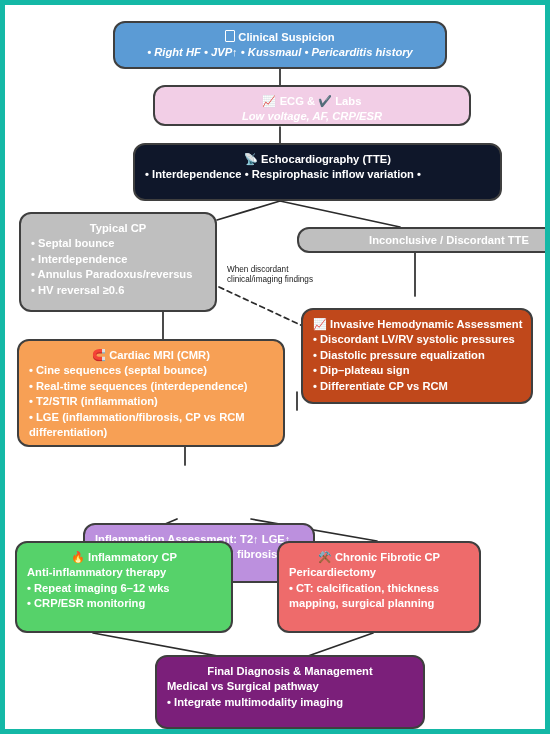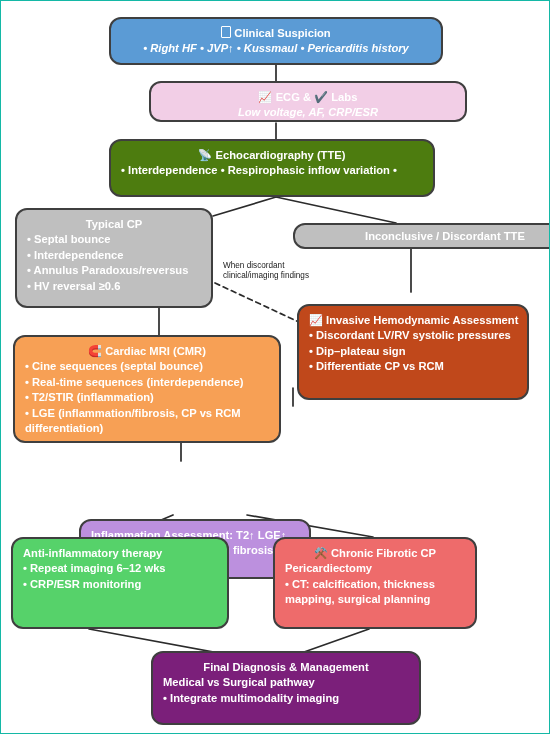--- a/index.html
+++ b/index.html
@@ -5,21 +5,21 @@
   html,body{margin:0;padding:0;background:#ffffff;}
   body{
     font-family:"Liberation Sans","DejaVu Sans",sans-serif;
     -webkit-font-smoothing:antialiased;
   }
   #canvas{
     position:relative;
     width:550px;
     height:734px;
     background:#ffffff;
-    border:1px solid #14b8a6;
+    border:5px solid #14b8a6;
     box-sizing:border-box;
     overflow:hidden;
   }
   svg#edges{
     position:absolute;
     left:0;top:0;
     width:550px;height:734px;
     pointer-events:none;
   }
   .node{
@@ -54,21 +54,21 @@
     width:8px;height:10px;
     border:1.4px solid #ffffff;
     border-radius:1px;
     vertical-align:-1px;
     margin-right:3px;
   }
 
   
   #n-clinical      { left:108px; top:16px;  width:334px; height:48px;  background:#5B9BD5; }
   #n-ecg           { left:116px; top:80px;  width:318px; height:41px;  background:#F2CEE6;margin-left:32px; }
-  #n-echo          { left:108px; top:138px; width:326px; height:58px;  background:#4d7c0f; }
+  #n-echo          { left:128px; top:138px; width:369px; height:58px;  background:#0f172a; }
   #n-typical       { left:14px;  top:207px; width:198px; height:100px; background:#BFBFBF; }
   #n-inconclusive  { left:292px; top:222px; width:271px; height:26px;  background:#BFBFBF;padding-left:43px; }
   #n-invasive      { left:296px; top:291px; width:232px; height:96px;  background:#C0481B;margin-top:12px; }
   #n-cmr           { left:12px;  top:334px; width:268px; height:108px; background:#F7A055; }
   #n-inflam-assess { left:78px;  top:472px; width:232px; height:60px;  background:#BC90DE;margin-top:46px; }
   #n-inflammatory  { left:10px;  top:536px; width:218px; height:92px;  background:#56D26A; }
   #n-fibrotic      { left:272px; top:536px; width:204px; height:92px;  background:#EE6B6B; }
   #n-final         { left:150px; top:650px; width:270px; height:74px;  background:#7B1F7A; }
 
   #n-ecg .title, #n-ecg .line{ text-align:center; }
@@ -152,39 +152,41 @@
     <span class="line">• HV reversal ≥0.6</span>
   </div>
 
   <div class="node" id="n-inconclusive">
     <span class="title">Inconclusive / Discordant TTE</span>
   </div>
 
   <div class="node" id="n-invasive">
     <span class="title"><span class="ico">📈</span> <span>Invasive Hemodynamic Assessment</span></span>
     <span class="line">• Discordant LV/RV systolic pressures</span>
+    <span class="line">• Diastolic pressure equalization</span>
     <span class="line">• Dip–plateau sign</span>
     <span class="line">• Differentiate CP vs RCM</span>
   </div>
 
   <div class="node" id="n-cmr">
     <span class="title"><span class="ico">🧲</span> <span>Cardiac MRI (CMR)</span></span>
     <span class="line">• Cine sequences (septal bounce)</span>
     <span class="line">• Real-time sequences (interdependence)</span>
     <span class="line">• T2/STIR (inflammation)</span>
     <span class="line">• LGE (inflammation/fibrosis, CP vs RCM</span>
     <span class="line">differentiation)</span>
   </div>
 
   <div class="node" id="n-inflam-assess">
     <span class="line">Inflammation Assessment: T2↑  LGE↑</span>
     <span class="line">• Minimal LGE → mapping fibrosis</span>
   </div>
 
   <div class="node" id="n-inflammatory">
+    <span class="title"><span class="ico">🔥</span> <span>Inflammatory CP</span></span>
     <span class="line">Anti-inflammatory therapy</span>
     <span class="line">• Repeat imaging 6–12 wks</span>
     <span class="line">• CRP/ESR monitoring</span>
   </div>
 
   <div class="node" id="n-fibrotic">
     <span class="title"><span class="ico">⚒️</span> <span>Chronic Fibrotic CP</span></span>
     <span class="line">Pericardiectomy</span>
     <span class="line">• CT: calcification, thickness</span>
     <span class="line">mapping, surgical planning</span>

